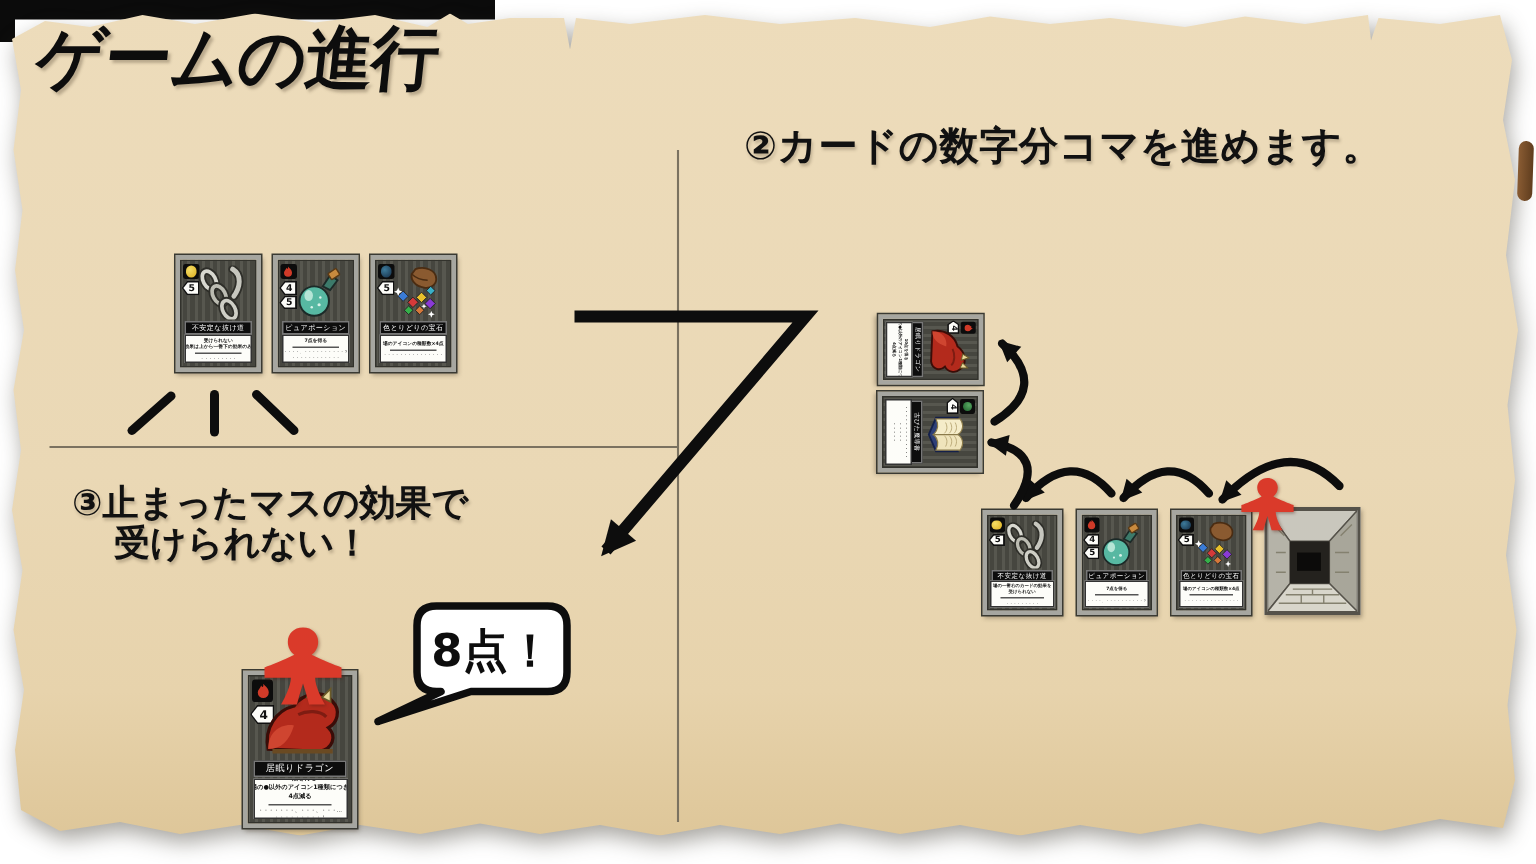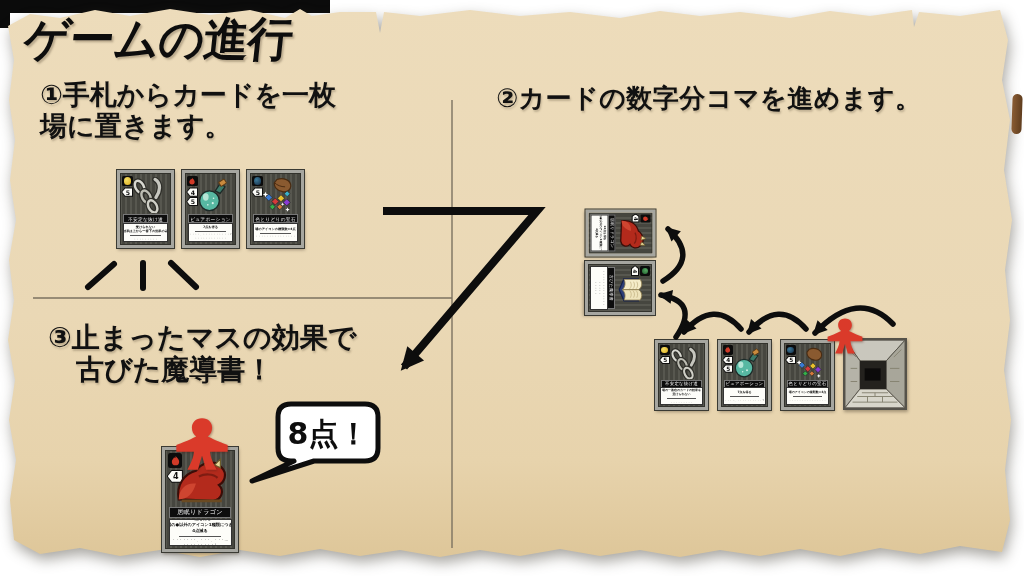--- a/index.html
+++ b/index.html
@@ -24,21 +24,21 @@
   .edge-curl{position:absolute;left:1012px;top:94px;width:10px;height:40px;z-index:2;
     background:linear-gradient(90deg,#8a5c33,#5f3d1e);border-radius:5px;transform:rotate(2deg);}
   
   .title{position:absolute;left:28px;top:8px;font-size:45px;font-weight:900;color:#0d0d0d;
     letter-spacing:-1px;transform:skewX(-6deg) scaleY(1.04);transform-origin:left top;z-index:3;
     text-shadow:2px 2px 2px rgba(90,75,55,.35);}
   .step-head{position:absolute;font-weight:800;color:#111;z-index:3;line-height:1.14;
     text-shadow:1px 2px 2px rgba(90,75,55,.3);}
   .step1{left:40px;top:80px;font-size:27px;}
   .step2{left:496px;top:84px;font-size:26px;letter-spacing:.5px;}
-  .step3{left:48px;top:322px;font-size:28px;}
+  .step3{left:48px;top:322px;font-size:24px;}
   .step3 .l2{padding-left:28px;}
   
   .overlay{position:absolute;inset:0;z-index:5;pointer-events:none;}
   
   .card{position:absolute;font-size:10px;z-index:2;box-sizing:border-box;
     border:3px solid #a6a6a0;outline:1px solid #3a3a33;
     background:repeating-linear-gradient(90deg,#57574f 0 2px,#46463f 2px 5px);
     box-shadow:inset 0 0 0 1px #32322c, 1px 2px 3px rgba(60,50,35,.4);}
   .c-icon{position:absolute;left:4%;top:3.5%;width:21%;height:15%;background:#0c0c0c;border-radius:15%;
     display:flex;align-items:center;justify-content:center;}
@@ -84,30 +84,26 @@
 <div class="stage">
 
   <div class="top-bar"></div>
   <div class="top-bar-left"></div>
   <div class="paper-wrap">
     <div class="paper"></div>
   </div>
   <div class="edge-curl"></div>
 
   <div class="title">ゲームの進行</div>
-  <div class="step-head step1">
-    <div class="l1">①手札からカードを一枚</div>
-    <div class="l2">場に置きます。</div>
-  </div>
   <div class="step-head step2">
     <div class="l1">②カードの数字分コマを進めます。</div>
   </div>
   <div class="step-head step3">
     <div class="l1">③止まったマスの効果で</div>
-    <div class="l2">古びた魔導書！</div>
+    <div class="l2">受けられない！</div>
   </div>
 
   <svg class="overlay" viewBox="0 0 1024 576">
     <defs>
       <marker id="mBig" markerUnits="userSpaceOnUse" markerWidth="28" markerHeight="28" refX="20" refY="13" orient="auto">
         <path d="M2 2 L25 13 L2 24 Z" fill="#0d0d0d"></path>
       </marker>
       <marker id="mSm" markerUnits="userSpaceOnUse" markerWidth="17" markerHeight="17" refX="12" refY="8" orient="auto">
         <path d="M1 1 L15 8 L1 15 Z" fill="#0d0d0d"></path>
       </marker>

